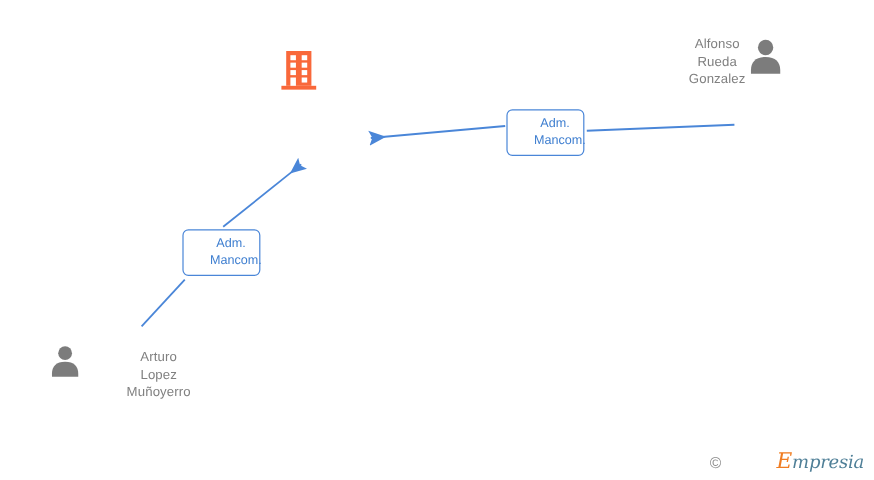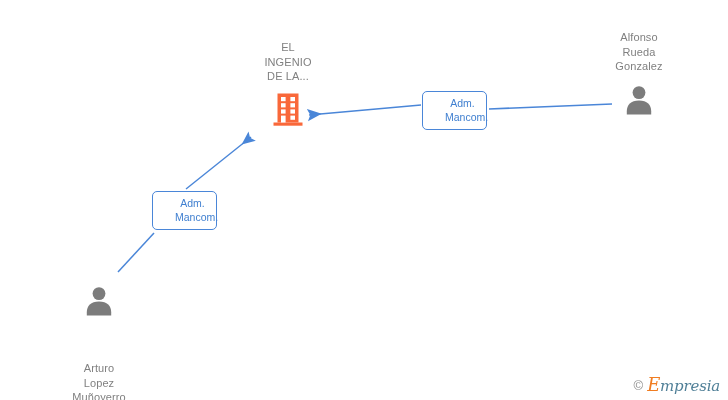--- a/index.html
+++ b/index.html
@@ -32,22 +32,22 @@
     top: 0;
     width: 728px;
     height: 400px;
     pointer-events: none;
   }
 
   
   .node {
     position: absolute;
     display: flex;
-    flex-direction: column;
-    align-items: center;
+    flex-direction: row;
+    align-items: flex-start;
   }
   .node-label {
     color: #808080;
     font-size: 11px;
     line-height: 14.5px;
     text-align: center;
     white-space: pre-line;
     letter-spacing: 0.1px;
   }
 
@@ -132,20 +132,21 @@
     font-size: 13px;
     line-height: 1;
   }
   #watermark .brand {
     font-family: "DejaVu Serif", serif;
     font-style: italic;
     font-size: 15px;
     line-height: 1;
     color: #4f7f97;
     letter-spacing: -0.2px;
+    margin-left: 42px;
   }
   #watermark .brand .brand-initial {
     color: #f07d22;
     font-size: 18px;
   }
 </style>
 </head>
 <body>
 
 <div id="graph-canvas">
@@ -168,23 +169,20 @@
     </g>
   </svg>
 
   <div class="edge-label" id="edge-label-alfonso">Adm.
 Mancom.</div>
 
   <div class="edge-label" id="edge-label-arturo">Adm.
 Mancom.</div>
 
   <div class="node" id="node-company">
-    <div class="node-label">EL
-INGENIO
-DE LA...</div>
     <svg class="icon-building" viewBox="0 0 36 36" xmlns="http://www.w3.org/2000/svg">
 
       <rect x="7.5" y="2.5" width="21" height="29" fill="#f9683a"></rect>
 
       <rect x="3.5" y="31.5" width="29" height="3.2" fill="#f9683a"></rect>
 
       <rect x="11" y="6" width="4.6" height="4.2" fill="#ffffff"></rect>
       <rect x="20.4" y="6" width="4.6" height="4.2" fill="#ffffff"></rect>
       <rect x="11" y="12.2" width="4.6" height="4.2" fill="#ffffff"></rect>
       <rect x="20.4" y="12.2" width="4.6" height="4.2" fill="#ffffff"></rect>

